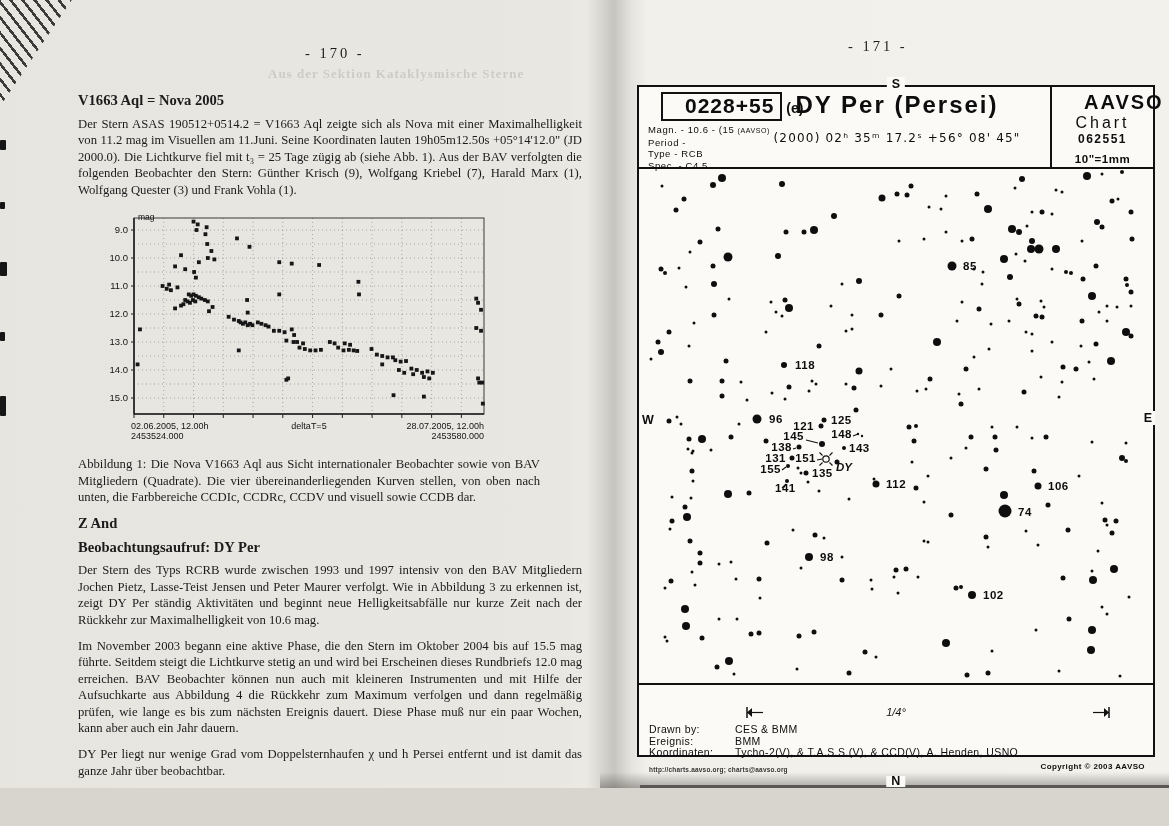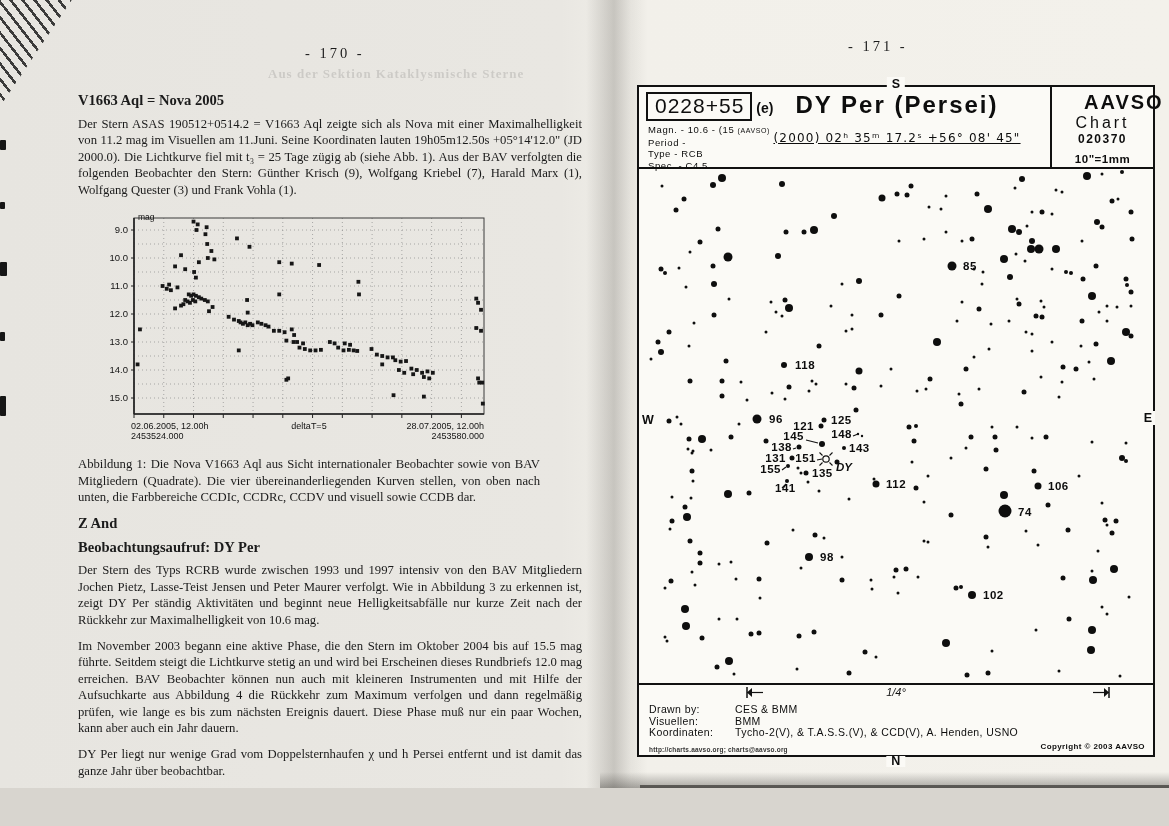--- a/index.html
+++ b/index.html
@@ -22,35 +22,35 @@
   #left-col{position:absolute;left:78px;top:92px;width:513px;font-size:12.7px;line-height:16.6px;text-align:justify;}
   #left-col h2{font-size:14.6px;margin:0 0 7px 0;font-weight:bold;text-align:left;}
   #left-col p{margin:0 9px 9px 0;}
   .fig{margin:4px 0 6px 14px;}
   .fig-caption{margin:0 0 8px 32px;width:462px;}
   
   #chart-box{position:absolute;left:637px;top:85px;width:514px;height:668px;border:2px solid #111;
              background:#fbfaf6;font-family:"Liberation Sans",sans-serif;color:#0d0d0d;}
   #chart-header{position:relative;height:80px;border-bottom:2px solid #111;}
   .hdr-left{position:absolute;left:7px;top:5px;}
-  .desig-box{display:inline-block;border:2px solid #111;padding:0 6px 1px 7px;font-size:21px;font-weight:normal;letter-spacing:1px;}
+  .desig-box{display:inline-block;border:2px solid #111;padding:0 6px 1px 22px;font-size:21px;font-weight:bold;letter-spacing:1px;margin-left:15px;}
   .desig-suffix{font-size:14px;font-weight:bold;margin-left:4px;}
   .hdr-meta{position:absolute;left:9px;top:37px;font-size:9.5px;letter-spacing:.6px;line-height:11.5px;white-space:nowrap;}
   .hdr-meta .tiny{font-size:7px;}
   .hdr-center{position:absolute;left:118px;top:4px;width:280px;text-align:center;}
   .chart-title{font-size:24px;letter-spacing:2px;font-weight:600;}
-  .chart-coords{font-size:12px;letter-spacing:1.2px;margin-top:12px;font-family:"DejaVu Sans","Liberation Sans",sans-serif;text-decoration:underline;}
+  .chart-coords{font-size:12px;letter-spacing:1.2px;margin-top:12px;font-family:"DejaVu Sans","Liberation Sans",sans-serif;}
   .hdr-right{position:absolute;right:0;top:0;bottom:0;width:101px;border-left:2px solid #111;text-align:center;padding-top:4px;}
   .org{font-size:20px;font-weight:bold;letter-spacing:2px;padding-left:32px;}
   .chart-word{font-size:16px;letter-spacing:3px;}
   .chart-number{font-size:12px;font-weight:bold;letter-spacing:1.5px;}
   .scale-note{font-size:11.5px;font-weight:bold;letter-spacing:.5px;margin-top:7px;}
   .compass{position:absolute;background:#fbfaf6;padding:0 5px;font-size:12.5px;font-weight:bold;font-family:"Liberation Sans",sans-serif;z-index:5;}
   #starfield-wrap{position:relative;height:514px;border-bottom:2px solid #111;}
-  #scale-row{position:relative;height:16px;}
+  #scale-row{position:relative;height:16px;margin-top:20px;}
   #chart-footer{position:relative;height:52px;padding:3px 15px 0 10px;font-size:10.5px;letter-spacing:.4px;line-height:11.5px;}
   .f-row .f-label{display:inline-block;width:86px;}
   .url-line{position:absolute;left:10px;bottom:1px;font-size:6.5px;font-weight:bold;letter-spacing:.2px;opacity:.85;}
   .copyright{position:absolute;right:8px;bottom:4px;font-size:8px;font-weight:bold;}
   text{font-family:"Liberation Sans",sans-serif;}
 </style>
 </head>
 <body>
 
 <div id="screen">
@@ -280,21 +280,21 @@
         <div>Type - RCB</div>
         <div>Spec. - C4.5</div>
       </div>
       <div class="hdr-center">
         <div class="chart-title">DY Per  (Persei)</div>
         <div class="chart-coords">(2000)  02ʰ 35ᵐ 17.2ˢ  +56° 08' 45"</div>
       </div>
       <div class="hdr-right">
         <div class="org">AAVSO</div>
         <div class="chart-word">Chart</div>
-        <div class="chart-number">020370</div>
+        <div class="chart-number">062551</div>
         <div class="scale-note">10"=1mm</div>
       </div>
     </div>
 
     <div id="starfield-wrap">
       <div class="compass" style="left:0;top:244px;padding:0 3px;">W</div>
       <div class="compass" style="right:-2px;top:242px;padding:0 3px;">E</div>
       <svg id="sc-svg" width="514" height="514" viewBox="0 0 514 514">
           <circle cx="83" cy="9" r="4" fill="#0e0e0e"></circle>
           <circle cx="74" cy="16" r="3" fill="#0e0e0e"></circle>
@@ -647,21 +647,21 @@
         <path d="M113 3 L108 7.5 L113 12 Z" fill="#111"></path>
         <line x1="470" y1="2" x2="470" y2="13" stroke="#111" stroke-width="1.5"></line>
         <line x1="454" y1="7.5" x2="470" y2="7.5" stroke="#111" stroke-width="1.2"></line>
         <path d="M465 3 L470 7.5 L465 12 Z" fill="#111"></path>
         <text x="257" y="11" text-anchor="middle" font-size="11" font-style="italic" fill="#111">1/4°</text>
       </svg>
     </div>
 
     <div id="chart-footer">
       <div class="f-row"><span class="f-label">Drawn by:</span><span>CES &amp; BMM</span></div>
-      <div class="f-row"><span class="f-label">Visuellen:</span><span>BMM</span></div>
+      <div class="f-row"><span class="f-label">Ereignis:</span><span>BMM</span></div>
       <div class="f-row"><span class="f-label">Koordinaten:</span><span>Tycho-2(V), &amp; T.A.S.S.(V), &amp; CCD(V), A. Henden, USNO</span></div>
       <div class="url-line">http://charts.aavso.org; charts@aavso.org</div>
       <div class="copyright">Copyright © 2003 AAVSO</div>
       <div class="compass" style="bottom:-11px;left:50%;transform:translateX(-50%);">N</div>
     </div>
   </div>
 
 </div>
 
 </body></html>

